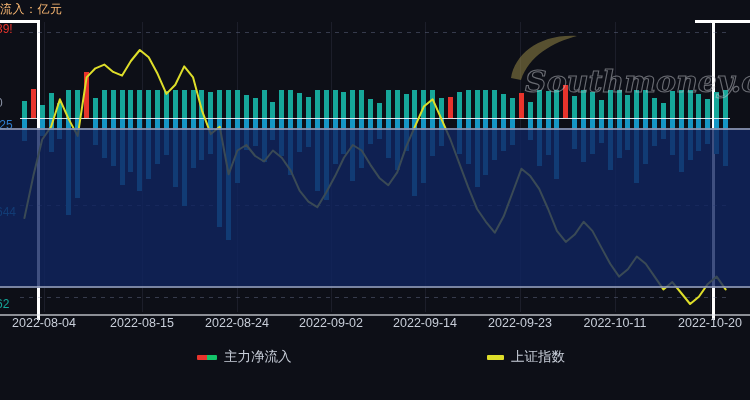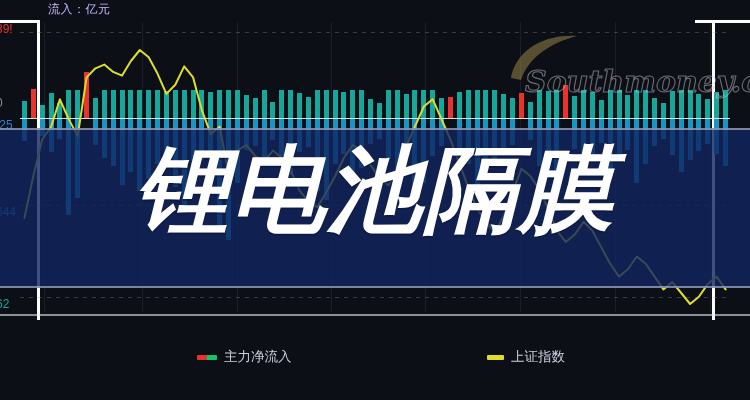--- a/index.html
+++ b/index.html
@@ -1,20 +1,20 @@
 <!DOCTYPE html>
 <html><head>
 <meta charset="utf-8">
 <style>
   html,body{margin:0;padding:0;background:#0d0f17;}
   body{width:750px;height:400px;overflow:hidden;font-family:"Liberation Sans","DejaVu Sans",sans-serif;}
   #stage{position:relative;width:750px;height:400px;background:#0d0f17;overflow:hidden;}
 
   
-  .hdr-text{position:absolute;left:0;top:1px;font-size:12px;color:#c4b5fd;white-space:nowrap;letter-spacing:.5px;padding-left:48px;}
+  .hdr-text{position:absolute;left:0;top:1px;font-size:12px;color:#fdba74;white-space:nowrap;letter-spacing:.5px;}
 
   
   .crop{position:absolute;background:#ffffff;}
   .crop.h{height:3px;}
   .crop.v{width:3px;}
 
   
   #plot{position:absolute;left:20px;top:22px;width:710px;height:290px;}
   #plotinner{position:absolute;inset:0;overflow:hidden;}
   .gridline{position:absolute;left:0;right:0;height:1px;background:rgba(120,130,160,.22);}
@@ -257,32 +257,41 @@
   </div>
 
   <div id="ylabels">
       <div class="ylab" style="top: 22px; left: -4px; color: rgb(232, 52, 44);">39!</div>
       <div class="ylab" style="top: 96px; left: -4px; color: rgb(139, 147, 166);">0</div>
       <div class="ylab" style="top: 118px; left: -4px; color: rgb(47, 127, 208);">.25</div>
       <div class="ylab" style="top: 205px; left: -4px; color: rgb(21, 150, 196);">644</div>
       <div class="ylab" style="top: 297px; left: -4px; color: rgb(22, 167, 154);">62</div>
     </div>
 
+  <div id="xaxis">
+      <div class="xlab" style="left: 44px;">2022-08-04</div>
+      <div class="xlab" style="left: 142px;">2022-08-15</div>
+      <div class="xlab" style="left: 237px;">2022-08-24</div>
+      <div class="xlab" style="left: 331px;">2022-09-02</div>
+      <div class="xlab" style="left: 425px;">2022-09-14</div>
+      <div class="xlab" style="left: 520px;">2022-09-23</div>
+      <div class="xlab" style="left: 615px;">2022-10-11</div>
+      <div class="xlab" style="left: 710px;">2022-10-20</div>
+    </div>
 
   <div id="wm">
     <svg id="wmswoosh" viewBox="0 0 78 52">
       <path d="M6 46 C 10 22, 34 2, 72 4 C 48 10, 24 24, 16 48 Z" fill="rgba(150,135,70,.55)"></path>
     </svg>
     <div id="wmen">Southmoney.com</div>
   </div>
 
   <div id="band"></div>
   <div id="bandtop"></div>
   <div id="bandbot"></div>
-  <div id="title">锂电池隔膜</div>
 
   <div id="legend">
       <div class="lg" style="left: 197px;">
         <span class="sw split"></span>
         <span class="lgtxt">主力净流入</span>
       </div>
       <div class="lg" style="left: 487px;">
         <span class="sw solid"></span>
         <span class="lgtxt">上证指数</span>
       </div>

